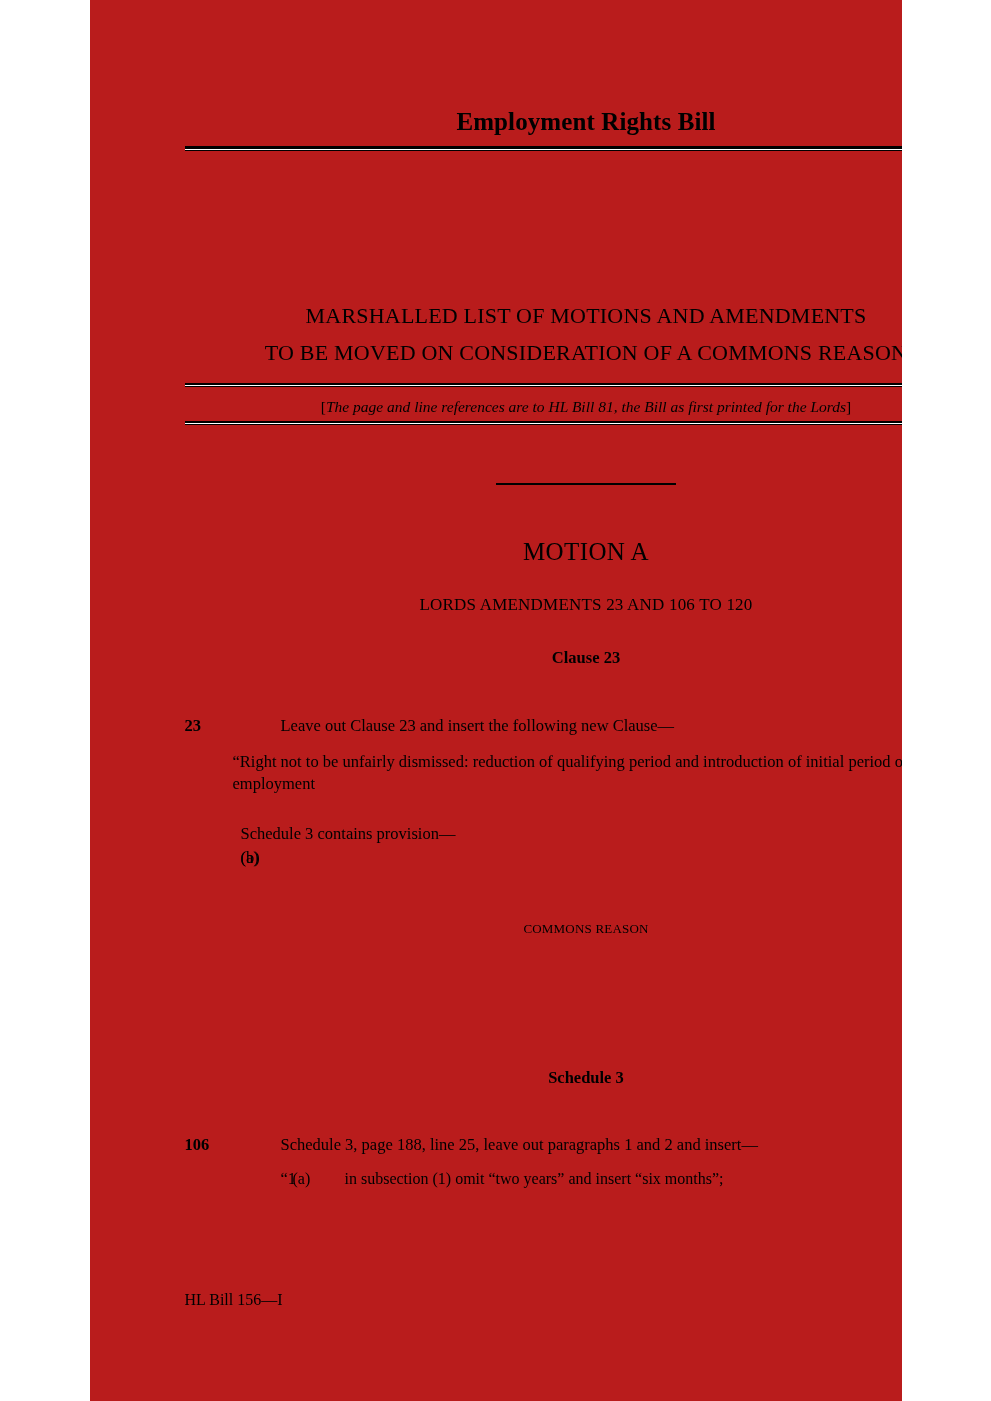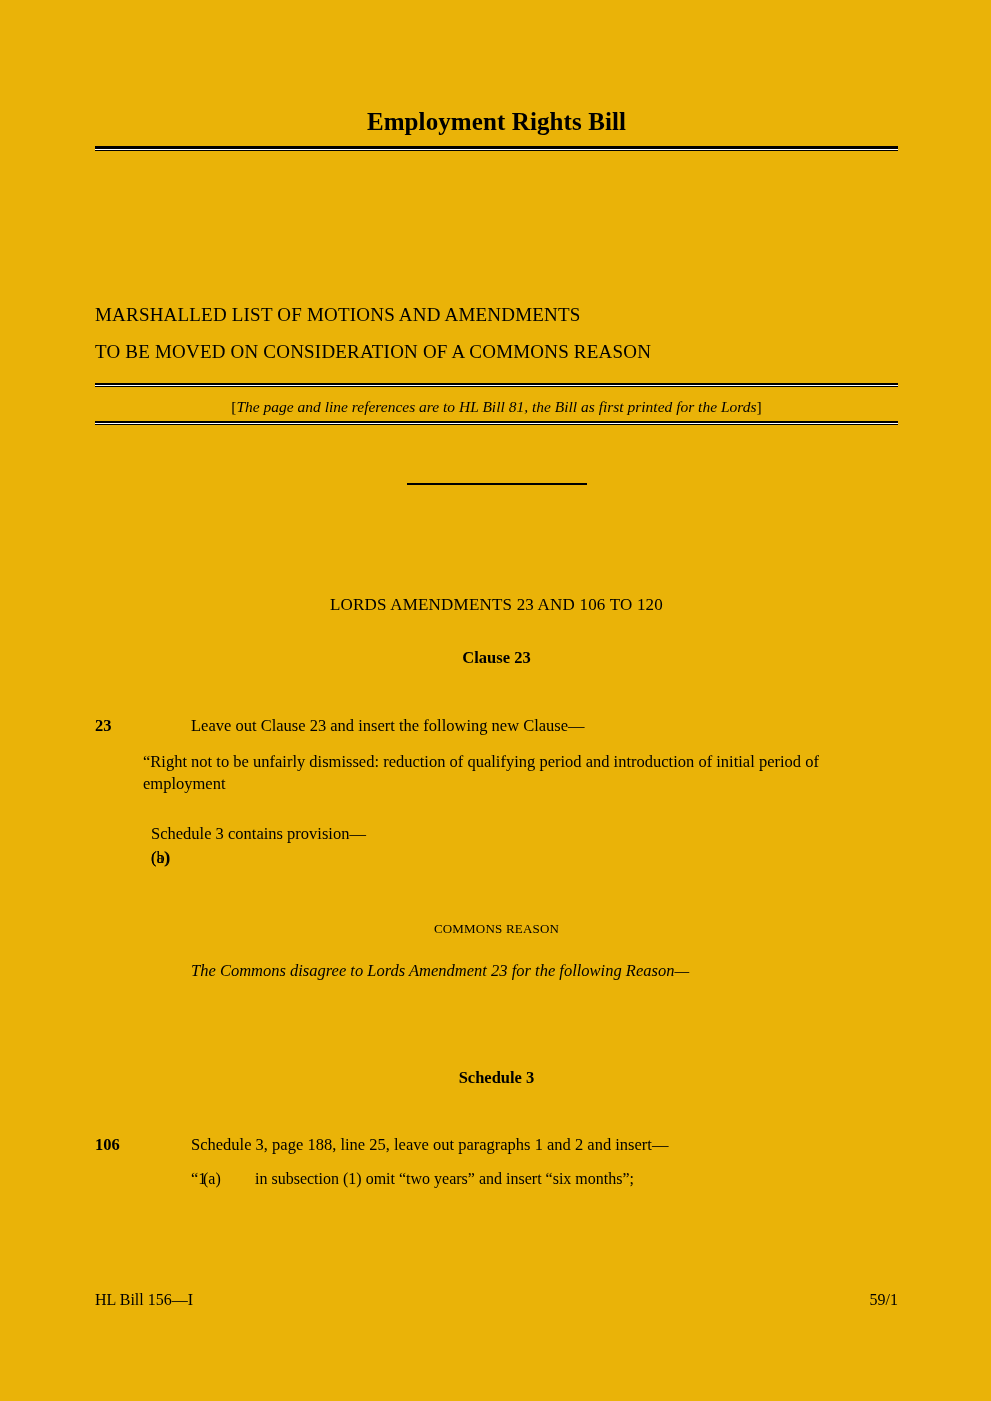--- a/index.html
+++ b/index.html
@@ -6,24 +6,24 @@
     margin: 0;
     padding: 0;
     background: #ffffff;
   }
   body {
     font-family: "Liberation Serif", "DejaVu Serif", serif;
     color: #000000;
   }
   .page {
     position: relative;
-    width: 991px;
+    width: 812px;
     height: 1401px;
     margin: 0 auto;
-    background: #eab308;
+    background: #b91c1c;
     overflow: hidden;
   }
 
   
   .col {
     position: absolute;
     left: 95px;
     width: 803px;        
   }
 
@@ -61,21 +61,22 @@
   }
   .rule-short {
     width: 180px;
     height: 2px;
     background: #000;
     margin: 0 auto;
   }
 
   
   .subtitle-line {
-    font-size: 19px;
+    text-align: center;
+    font-size: 22px;
     line-height: 1.0;
     letter-spacing: .2px;
   }
   .bracket-note {
     text-align: center;
     font-size: 15.5px;
     font-style: italic;
   }
   .bracket-note .brk { font-style: normal; }
 
@@ -225,20 +226,23 @@
     </div>
   </div>
   <div class="col" style="top:421px;">
     <hr class="rule-double-thin">
   </div>
 
   <div class="col" style="top:483px;">
     <div class="rule-short"></div>
   </div>
 
+  <div class="col" style="top:538px;">
+    <div class="motion-title">MOTION A</div>
+  </div>
   <div class="col" style="top:595px;">
     <div class="motion-sub">LORDS AMENDMENTS 23 AND 106 TO 120</div>
   </div>
 
   <div class="col" style="top:648px;">
     <div class="clause-head">Clause 23</div>
   </div>
 
   <div class="col" style="top:707px;">
     <div class="amend">
@@ -255,23 +259,20 @@
         <li>
           <span class="mark">(b)</span>
         </li>
       </ol>
     </div>
   </div>
 
   <div class="col" style="top:921px;">
     <div class="commons-reason-head">COMMONS REASON</div>
   </div>
-  <div class="col" style="top:961px;">
-    <div class="reason-intro">The Commons disagree to Lords Amendment 23 for the following Reason—</div>
-  </div>
 
   <div class="col" style="top:1068px;">
     <div class="clause-head">Schedule 3</div>
   </div>
 
   <div class="col" style="top:1126px;">
     <div class="amend">
       <div class="amend-num">106</div>
       <div class="amend-body">
         <div>Schedule 3, page 188, line 25, leave out paragraphs 1 and 2 and insert—</div>

